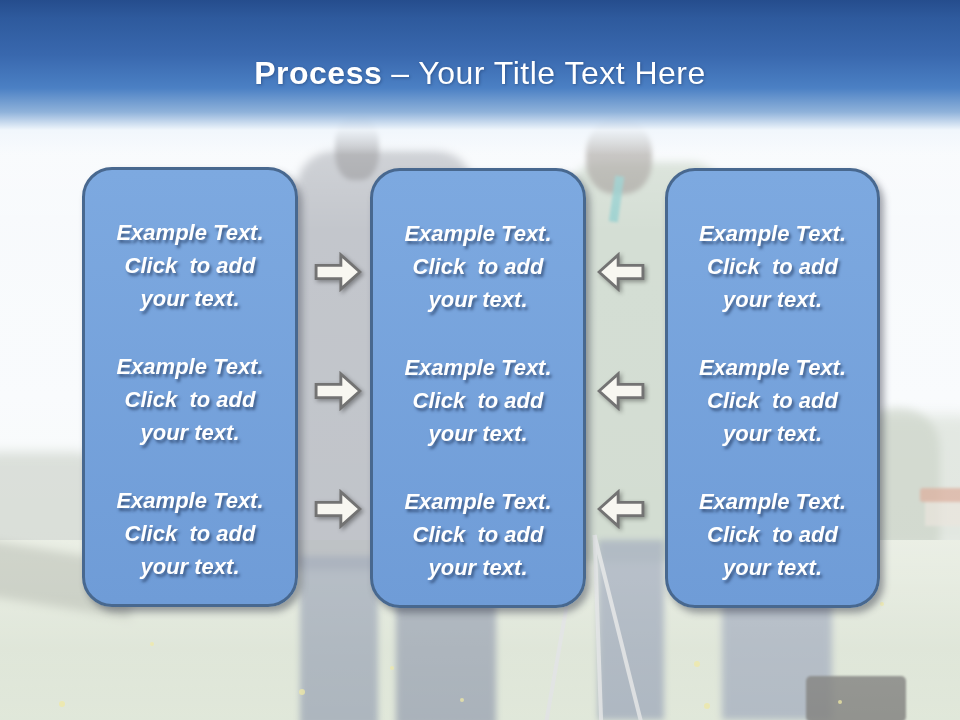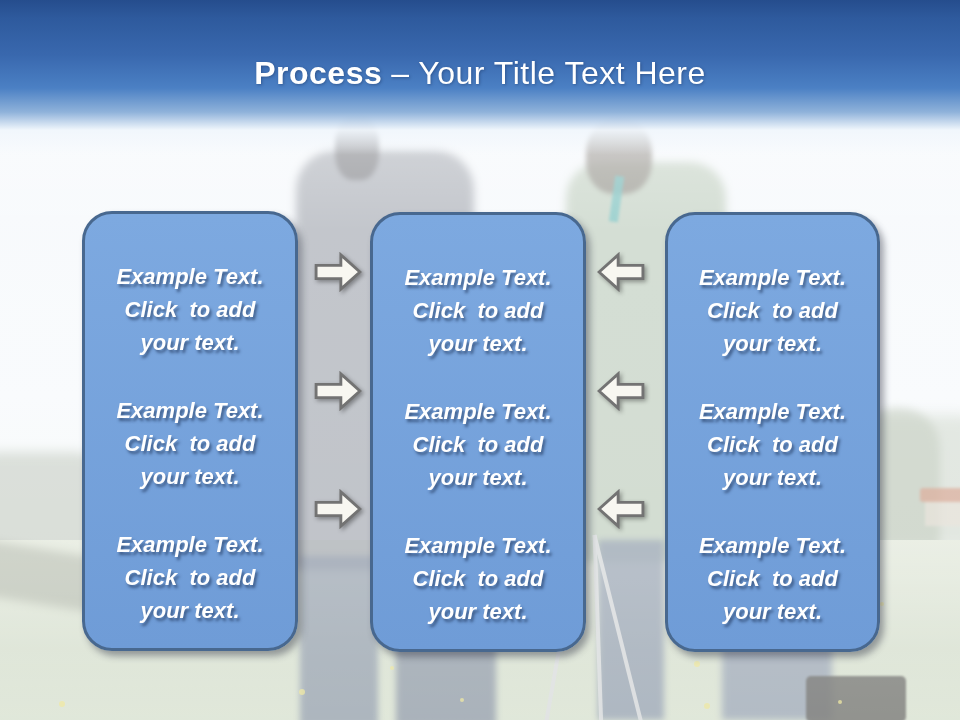--- a/index.html
+++ b/index.html
@@ -72,21 +72,21 @@
       text-align:center; color:#ffffff; font-size:32px; letter-spacing:.5px;
       text-shadow:1px 1px 3px rgba(20,40,80,.4); }
   .title .bold { font-weight:bold; }
   .title .rest { font-weight:normal; margin-left:9px; }
 
   
   .col { position:absolute; z-index:10; width:216px; height:440px; top:167px;
       background:linear-gradient(#7da9e0, #6f9cd7);
       border:3px solid #48688f; border-radius:30px; box-sizing:border-box;
       box-shadow:4px 5px 7px rgba(50,55,70,.45);
-      display:flex; flex-direction:column; padding:46px 6px 0 6px; gap:35px;margin-top:44px; }
+      display:flex; flex-direction:column; padding:46px 6px 0 6px; gap:35px; }
   .col-1 { left:82px; }
   .col-2 { left:370px; top:168px; }
   .col-3 { left:665px; top:168px; width:215px; }
   .tblock { color:#fff; font-style:italic; font-weight:bold; font-size:22px;
       line-height:33px; text-align:center;
       text-shadow:2px 2.5px 3px rgba(25,45,80,.6); }
   .tline { white-space:pre; }
 
   
   .arrow { position:absolute; z-index:10; width:48px; height:40px;

